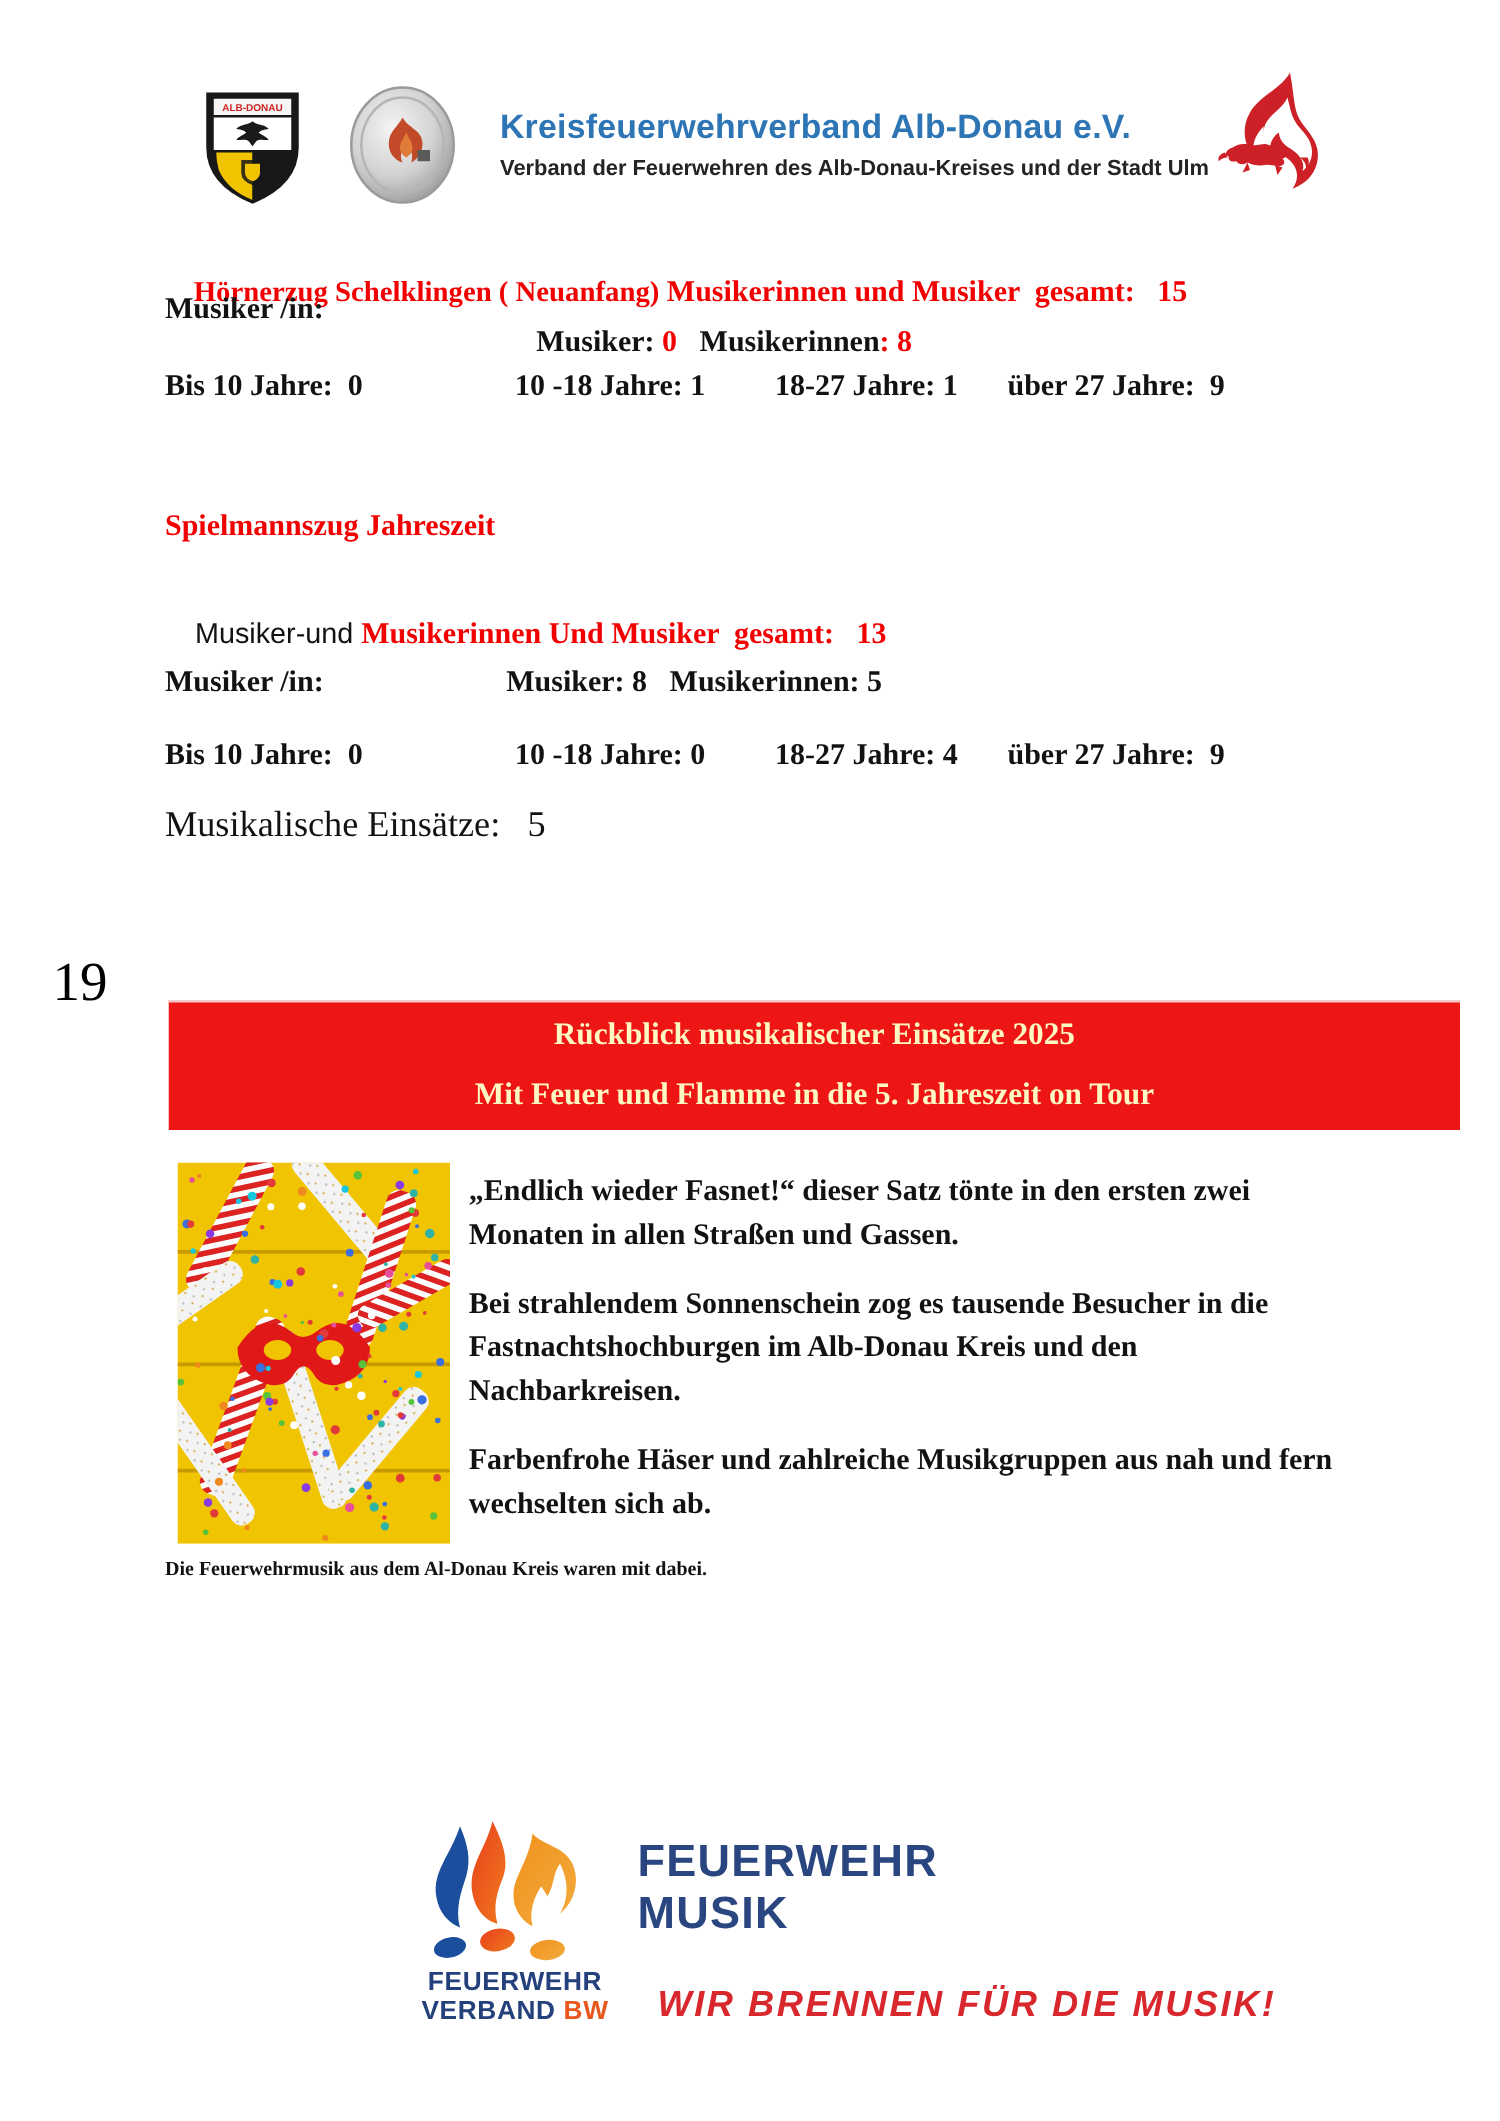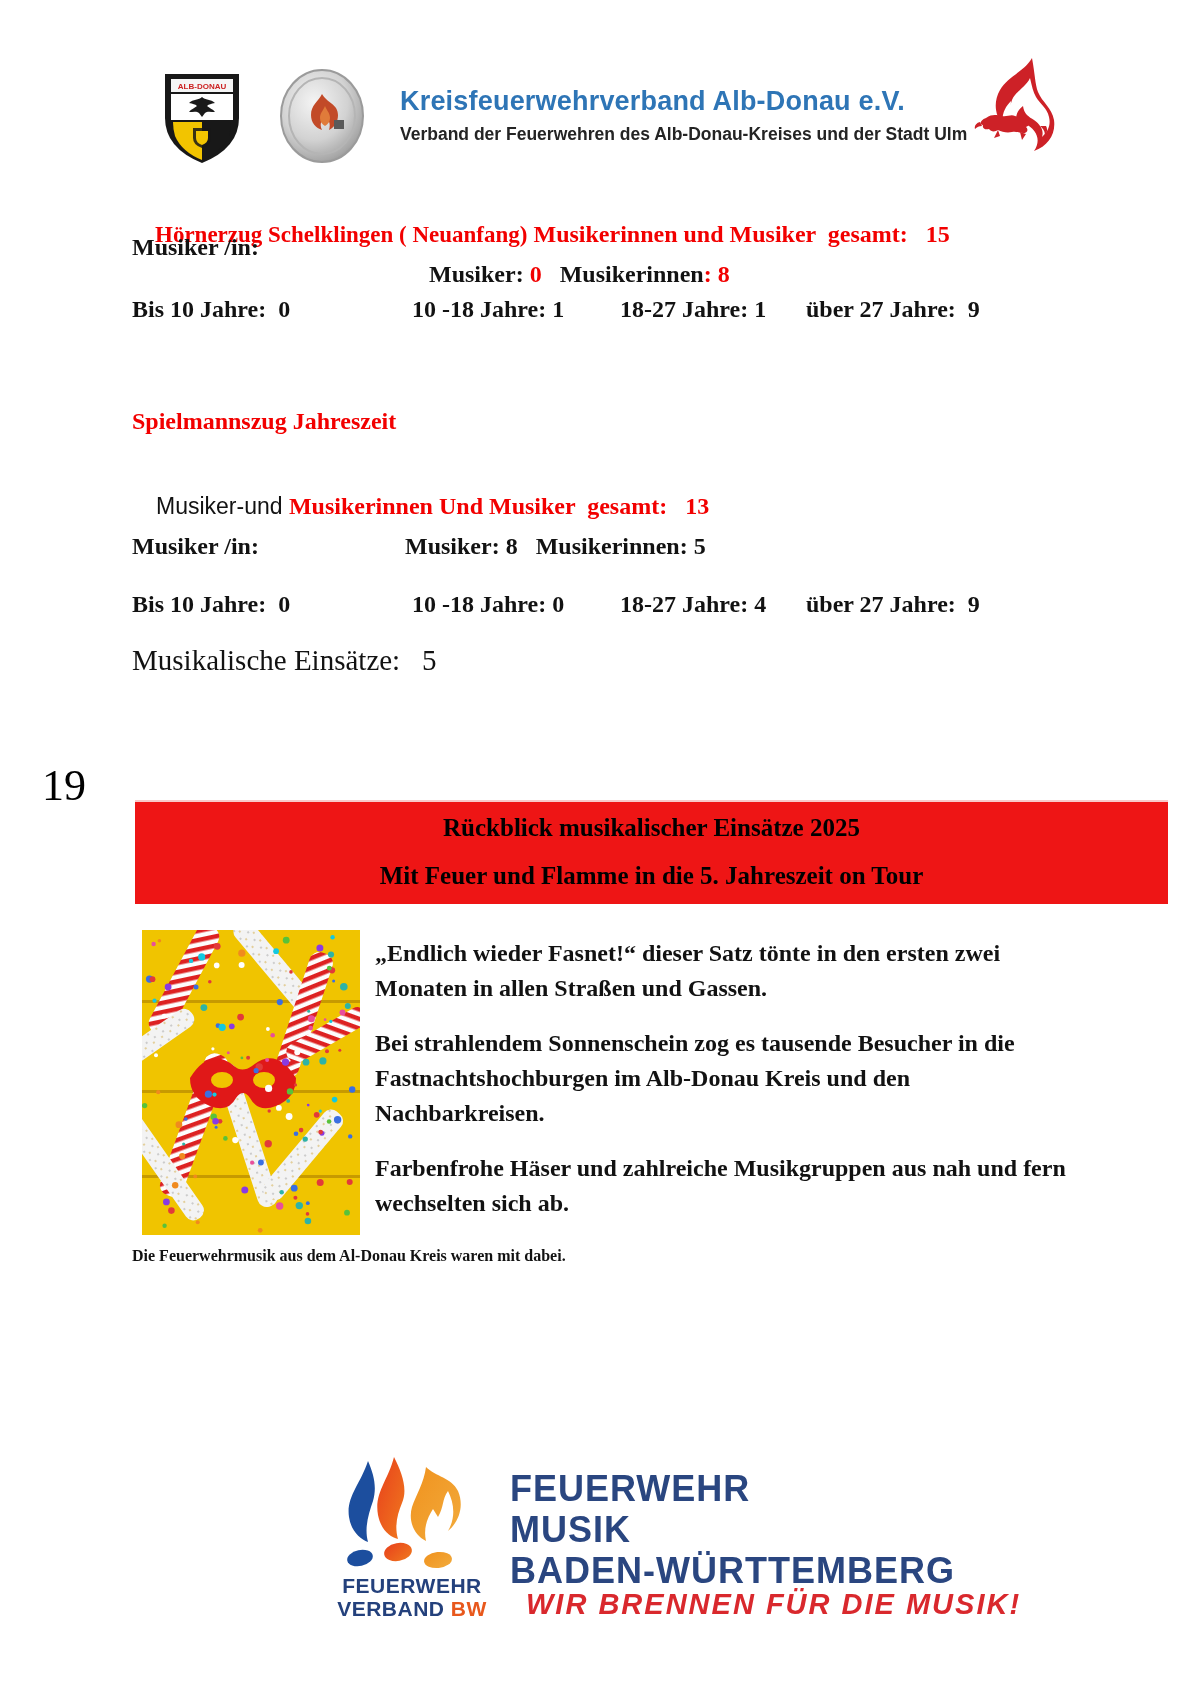--- a/index.html
+++ b/index.html
@@ -31,21 +31,21 @@
   .row-vals2{left:405px;top:533px;font-size:24px;}
   .ages-b{top:591px;font-size:24px;}
   .einsaetze{left:132px;top:644px;font-size:29px;}
   .c1{left:132px;} .c2{left:412px;} .c3{left:620px;} .c4{left:806px;}
 
   .page-number{left:42px;top:760px;font-size:44px;color:#000;}
 
   .banner{left:135px;top:800px;width:1033px;height:104px;background:#ee1515;
           display:flex;flex-direction:column;justify-content:space-between;
           padding:12px 0 14px 0;box-sizing:border-box;border-top:2px solid #f8caca;}
-  .banner div{text-align:center;color:#000000;font-size:25px;font-weight:bold;
+  .banner div{text-align:center;color:#fef9c3;font-size:25px;font-weight:bold;
           font-family:"Liberation Serif", serif;}
 
   .carnival{left:142px;top:930px;width:218px;height:305px;}
 
   .story{left:375px;top:936px;width:700px;font-size:24px;line-height:35px;}
   .story p{margin:0 0 20px 0;}
   .closing{left:132px;top:1247px;font-size:16px;}
 
   .footer-caption{left:0;top:1419px;width:1200px;text-align:center;
           font-family:"Liberation Sans", sans-serif;font-size:20px;color:#242424;}
@@ -323,17 +323,16 @@
     </svg>
   </div>
   <div class="abs verband-text">
     <div>FEUERWEHR</div>
     <div><span>VERBAND </span><span class="bw-orange">BW</span></div>
   </div>
 
   <div class="abs music-text">
     <div>FEUERWEHR</div>
     <div>MUSIK</div>
-    <div>BADEN-WÜRTTEMBERG</div>
   </div>
   <div class="abs slogan">WIR BRENNEN FÜR DIE MUSIK!</div>
 
 </div>
 
 </body></html>

